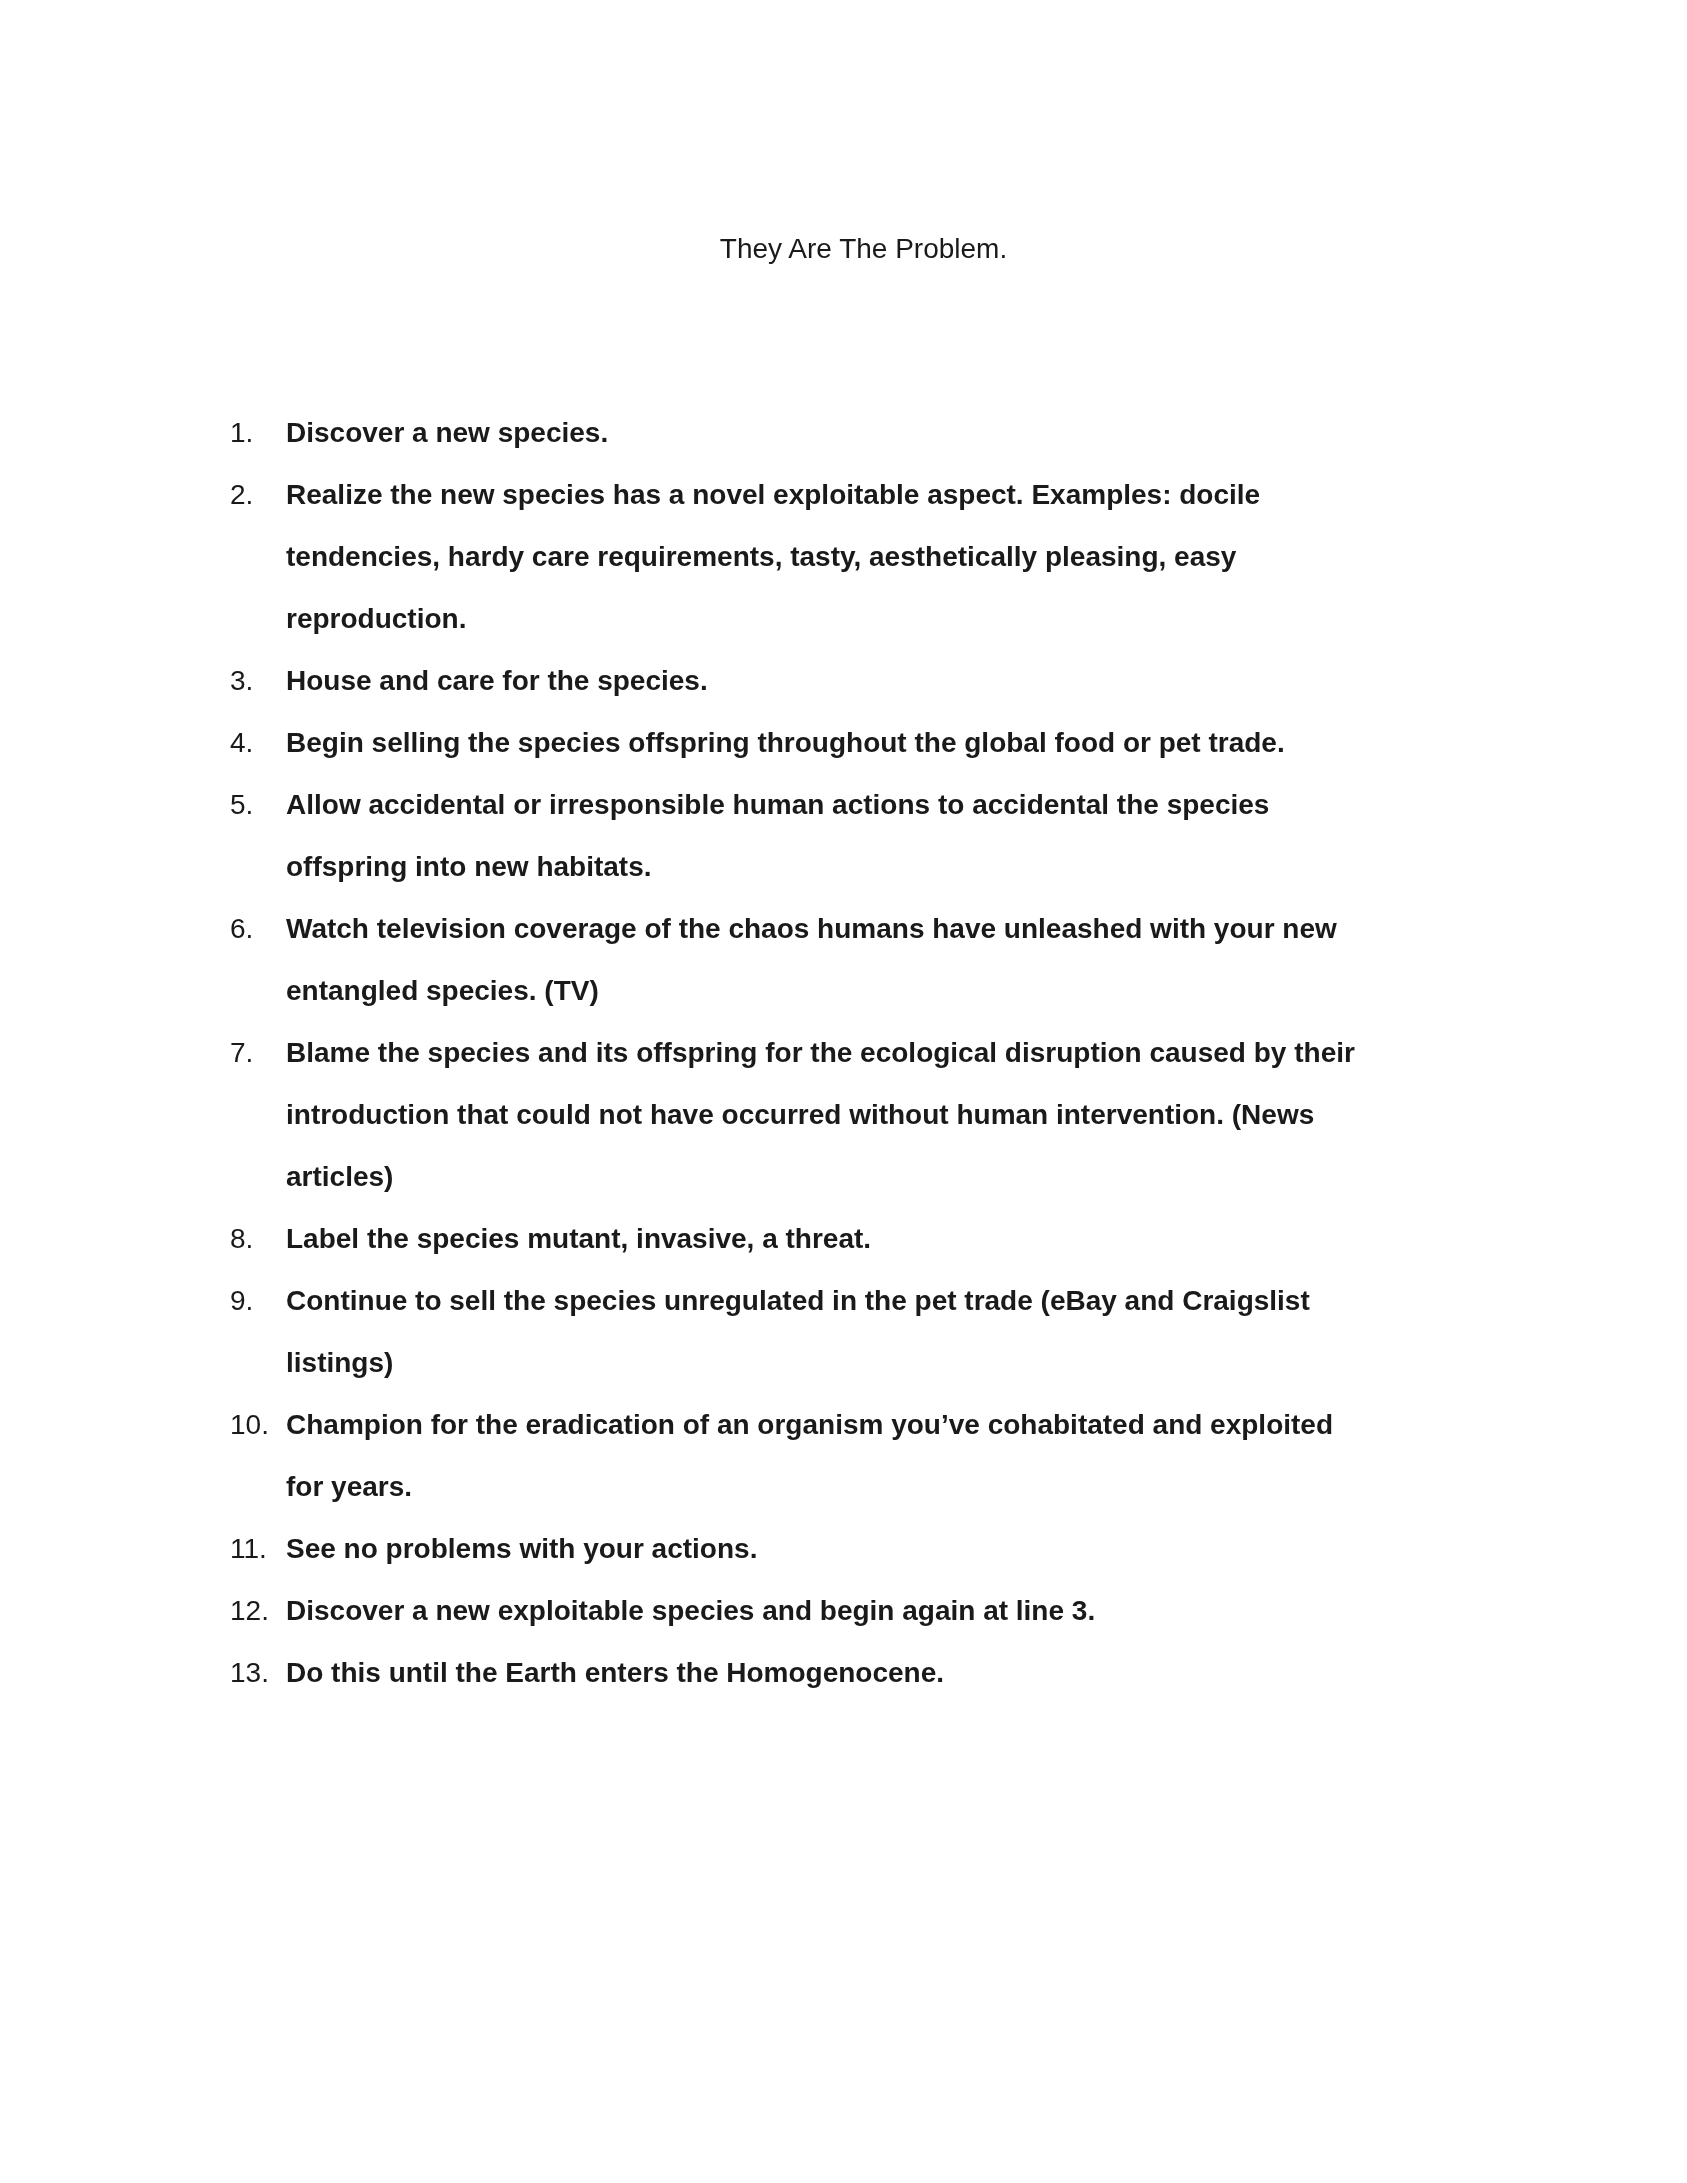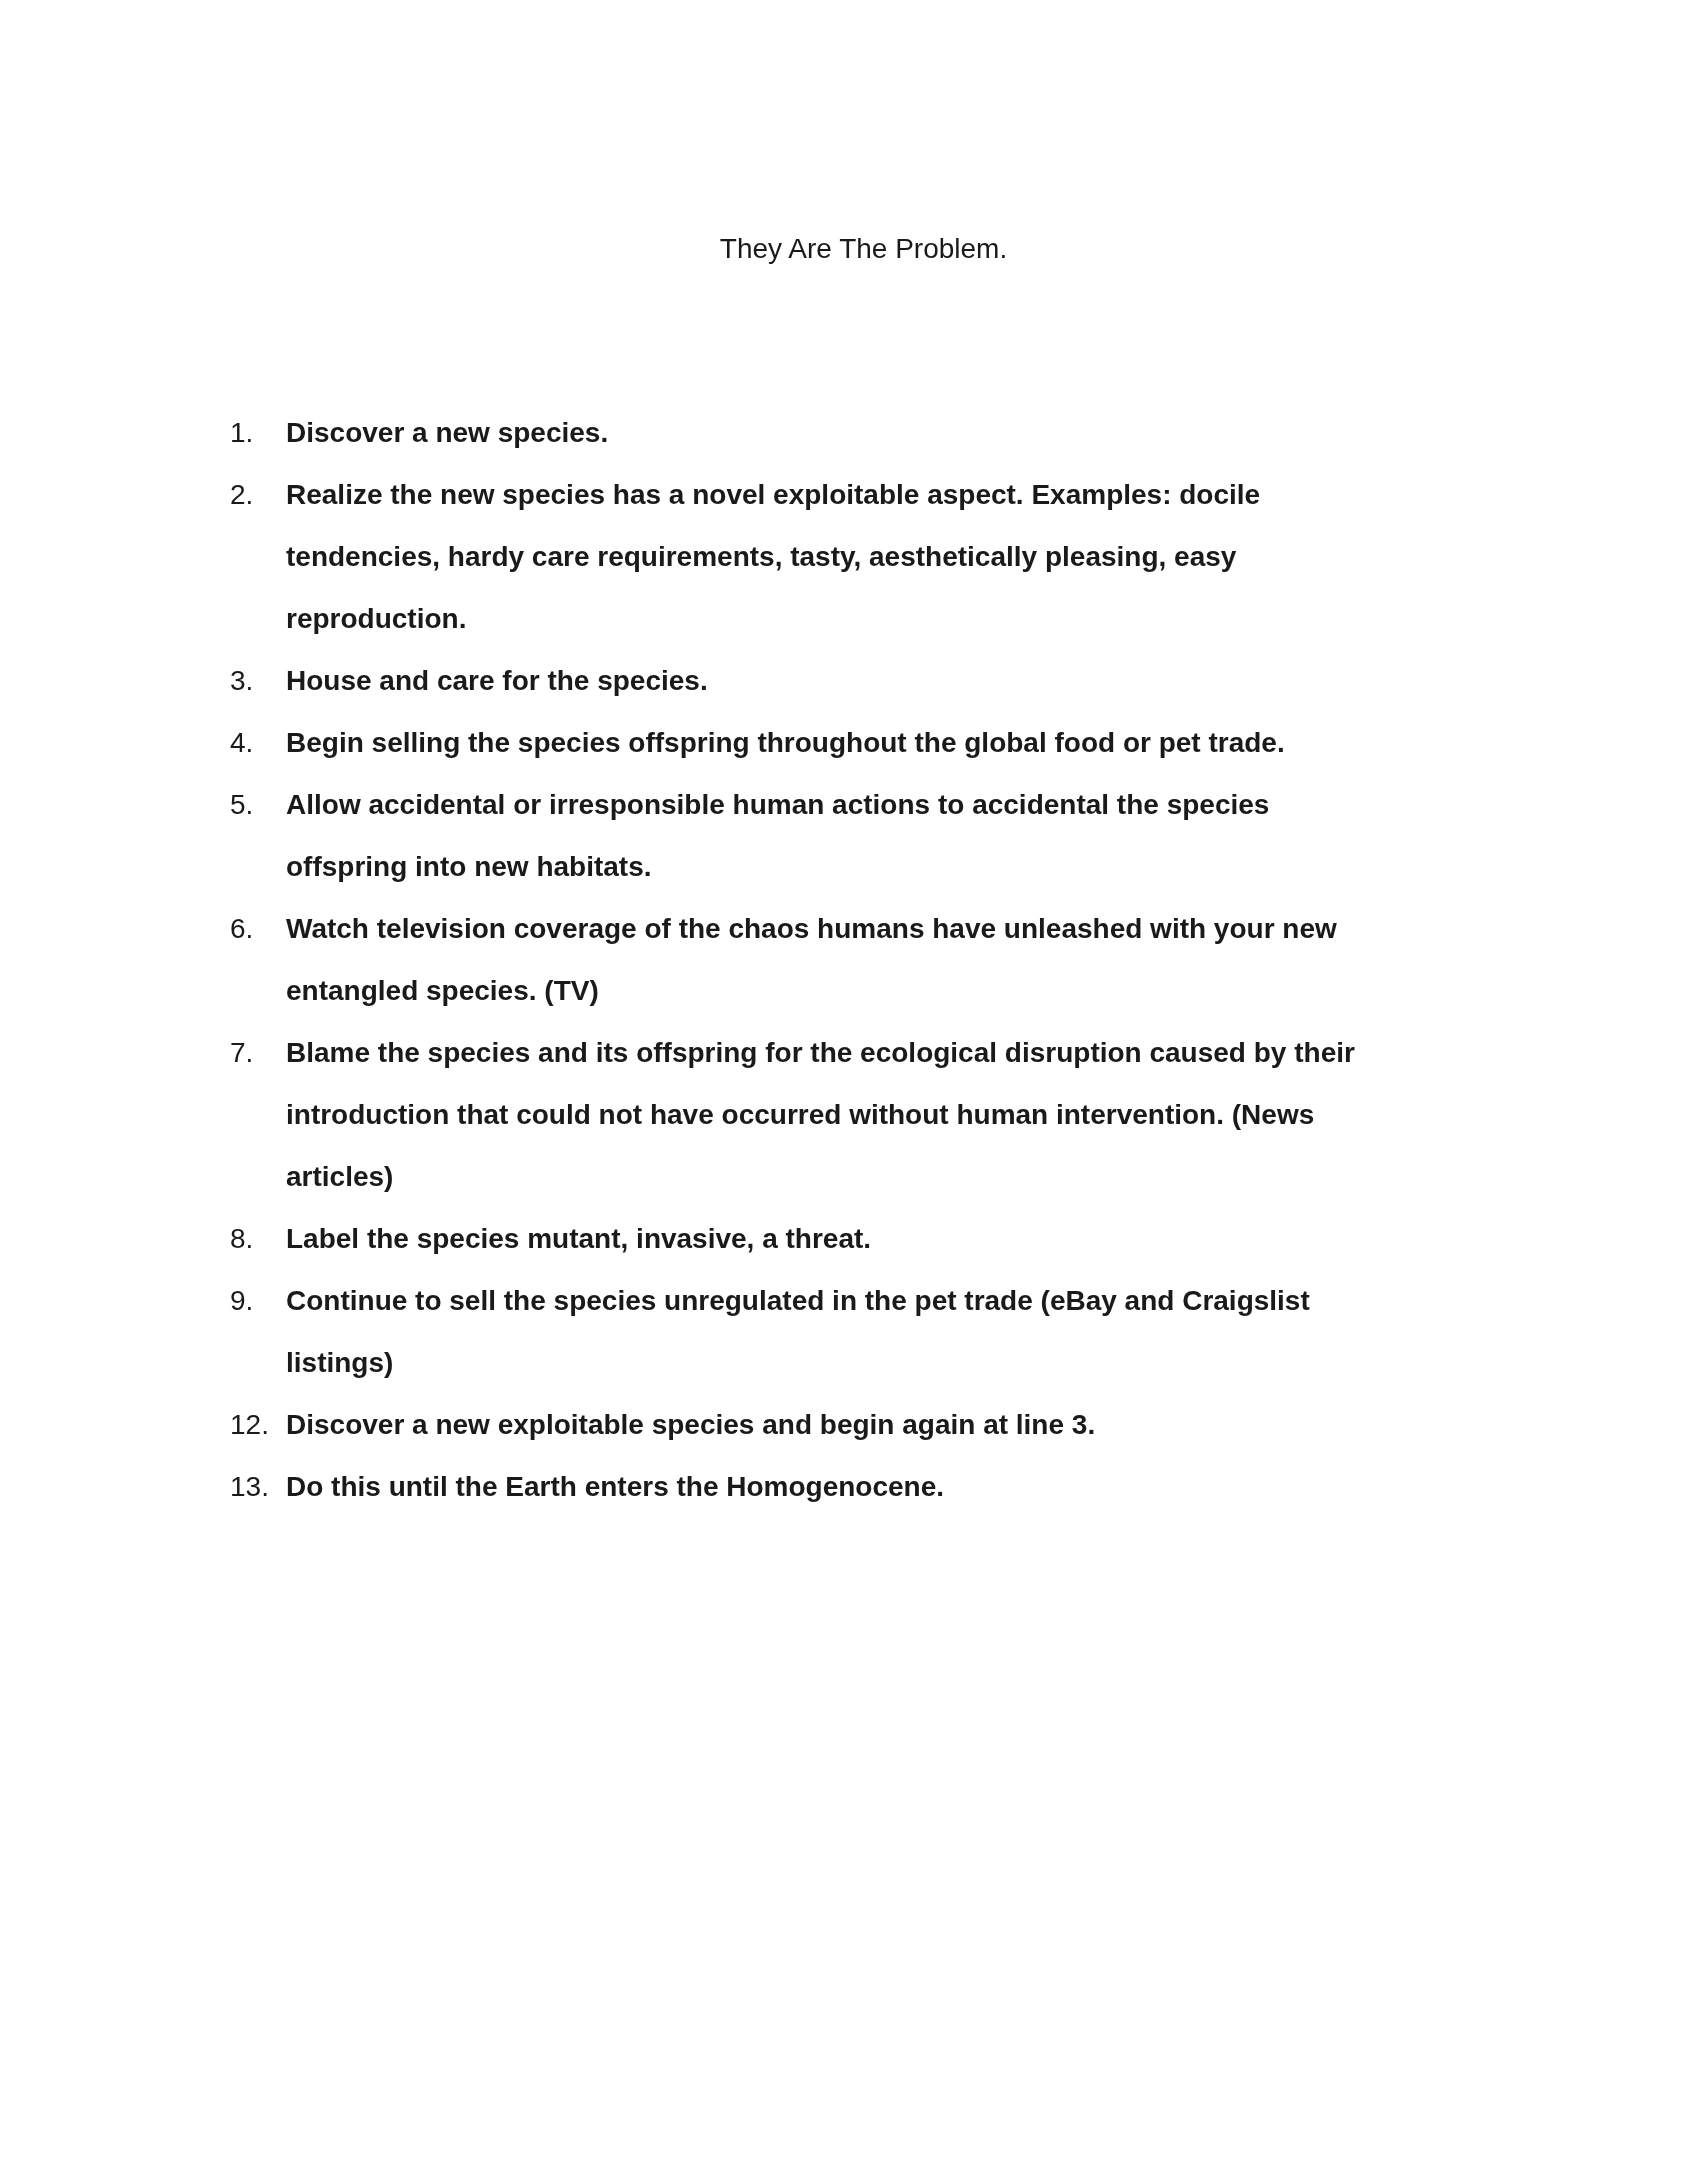--- a/index.html
+++ b/index.html
@@ -99,20 +99,29 @@
       <div class="list-item">
         <span class="num">8.</span>
         <div class="txt">Label the species mutant, invasive, a threat.</div>
       </div>
       <div class="list-item">
         <span class="num">9.</span>
         <div class="txt">Continue to sell the species unregulated in the pet trade (eBay and Craigslist
 listings)</div>
       </div>
       <div class="list-item">
+        <span class="num">10.</span>
+        <div class="txt">Champion for the eradication of an organism you’ve cohabitated and exploited
+for years.</div>
+      </div>
+      <div class="list-item">
+        <span class="num">11.</span>
+        <div class="txt">See no problems with your actions.</div>
+      </div>
+      <div class="list-item">
         <span class="num">12.</span>
         <div class="txt">Discover a new exploitable species and begin again at line 3.</div>
       </div>
       <div class="list-item">
         <span class="num">13.</span>
         <div class="txt">Do this until the Earth enters the Homogenocene.</div>
       </div>
     </div>
 </div>
 

